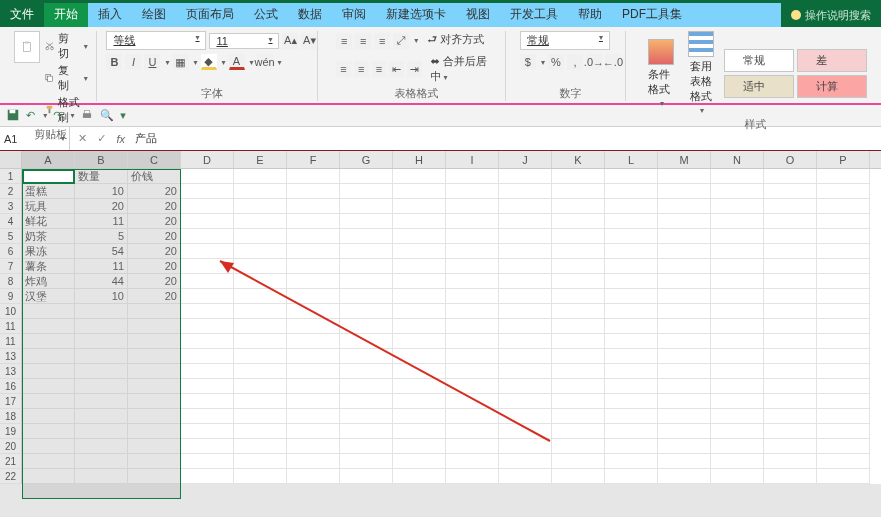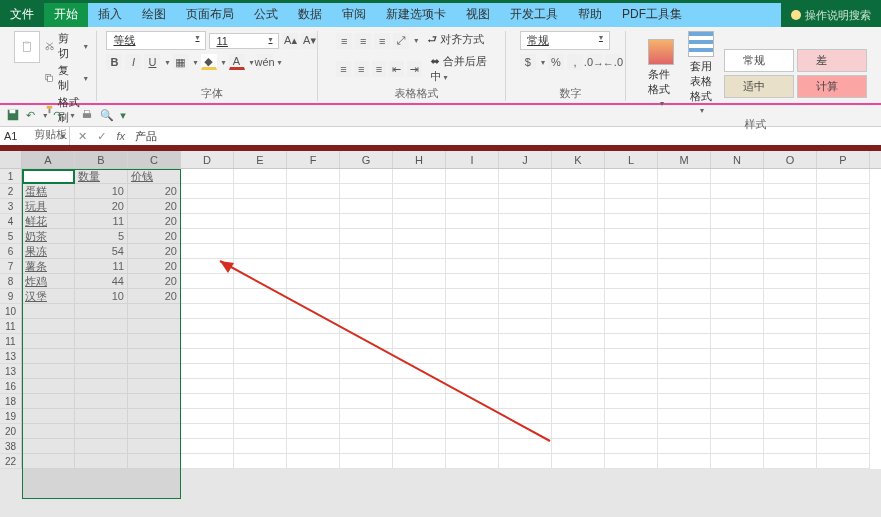--- a/index.html
+++ b/index.html
@@ -25,35 +25,35 @@
 .smallbtn{width:16px;height:16px;border:1px solid transparent;display:inline-flex;align-items:center;justify-content:center;font-size:11px;color:#555;background:#f0f0f0;}
 .fontrow{display:flex;gap:3px;align-items:center;}
 .stylecell{border:1px solid #c7c7c7;background:#fff;padding:3px 18px;font-size:11px;min-width:70px;text-align:left;}
 .stylecell.bad{background:#f7cfd1;}
 .stylecell.neutral{background:#e8e0c8;}
 .stylecell.calc{background:#fca5a5;}
 .bigbtn{display:flex;flex-direction:column;align-items:center;gap:2px;font-size:11px;color:#333;padding:0 4px;}
 .bigbtn .icon{width:26px;height:26px;background:#fff;border:1px solid #bbb;}
 .qat{background:#f3f3f3;border-bottom:1px solid #d0d0d0;height:22px;display:flex;align-items:center;gap:6px;padding:0 6px;color:#3a7a50;font-size:11px;}
 .qat .qi{width:14px;height:14px;display:inline-block;}
-.fbar{background:#fff;border-bottom:6px solid #7f1d1d;height:24px;display:flex;align-items:center;}
+.fbar{background:#fff;border-bottom:1px solid #7f1d1d;height:24px;display:flex;align-items:center;}
 .namebox{width:70px;border-right:1px solid #d0d0d0;height:100%;display:flex;align-items:center;padding:0 4px;font-size:11px;color:#333;justify-content:space-between;}
 .fxzone{display:flex;align-items:center;gap:10px;padding:0 8px;color:#888;font-size:11px;}
 .fxzone .fx{font-style:italic;color:#666;}
 .fxval{color:#333;}
 .grid{position:relative;background:#fff;}
 .colhdrs{display:flex;height:18px;background:#e8e8e8;border-bottom:1px solid #c9c9c9;}
 .corner{width:22px;border-right:1px solid #c9c9c9;background:#e1e1e1;}
 .ch{width:53px;border-right:1px solid #d4d4d4;text-align:center;font-size:11px;color:#555;line-height:18px;}
 .ch.sel{background:#cfcfcf;}
 .rows{}
 .row{display:flex;height:15px;}
 .rh{width:22px;border-right:1px solid #c9c9c9;border-bottom:1px solid #dcdcdc;background:#e8e8e8;text-align:center;font-size:10px;color:#555;line-height:15px;}
 .cell{width:53px;border-right:1px solid #e3e3e3;border-bottom:1px solid #e3e3e3;font-size:11px;padding:0 3px;line-height:15px;overflow:hidden;white-space:nowrap;color:#333;}
-.cell.txt{text-align:left;text-decoration:underline;}
+.cell.txt{text-align:left;}
 .cell.num{text-align:right;}
 .selrange{position:absolute;border:1px solid #107c41;background:rgba(180,180,180,0.35);pointer-events:none;}
 .active-cell{position:absolute;border:2px solid #107c41;background:#fff;pointer-events:none;}
 .arrow{position:absolute;pointer-events:none;}
 .dd{font-size:8px;color:#666;margin-left:2px;}
 </style>
 </head>
 <body>
 
 <div class="topbar">
@@ -545,20 +545,39 @@
         <div class="cell"></div>
         <div class="cell"></div>
         <div class="cell"></div>
         <div class="cell"></div>
         <div class="cell"></div>
         <div class="cell"></div>
         <div class="cell"></div>
         <div class="cell"></div>
       </div>
       <div class="row">
+        <div class="rh">17</div>
+        <div class="cell"></div>
+        <div class="cell"></div>
+        <div class="cell"></div>
+        <div class="cell"></div>
+        <div class="cell"></div>
+        <div class="cell"></div>
+        <div class="cell"></div>
+        <div class="cell"></div>
+        <div class="cell"></div>
+        <div class="cell"></div>
+        <div class="cell"></div>
+        <div class="cell"></div>
+        <div class="cell"></div>
+        <div class="cell"></div>
+        <div class="cell"></div>
+        <div class="cell"></div>
+      </div>
+      <div class="row">
         <div class="rh">18</div>
         <div class="cell"></div>
         <div class="cell"></div>
         <div class="cell"></div>
         <div class="cell"></div>
         <div class="cell"></div>
         <div class="cell"></div>
         <div class="cell"></div>
         <div class="cell"></div>
         <div class="cell"></div>
@@ -602,21 +621,21 @@
         <div class="cell"></div>
         <div class="cell"></div>
         <div class="cell"></div>
         <div class="cell"></div>
         <div class="cell"></div>
         <div class="cell"></div>
         <div class="cell"></div>
         <div class="cell"></div>
       </div>
       <div class="row">
-        <div class="rh">38</div>
+        <div class="rh">21</div>
         <div class="cell"></div>
         <div class="cell"></div>
         <div class="cell"></div>
         <div class="cell"></div>
         <div class="cell"></div>
         <div class="cell"></div>
         <div class="cell"></div>
         <div class="cell"></div>
         <div class="cell"></div>
         <div class="cell"></div>

